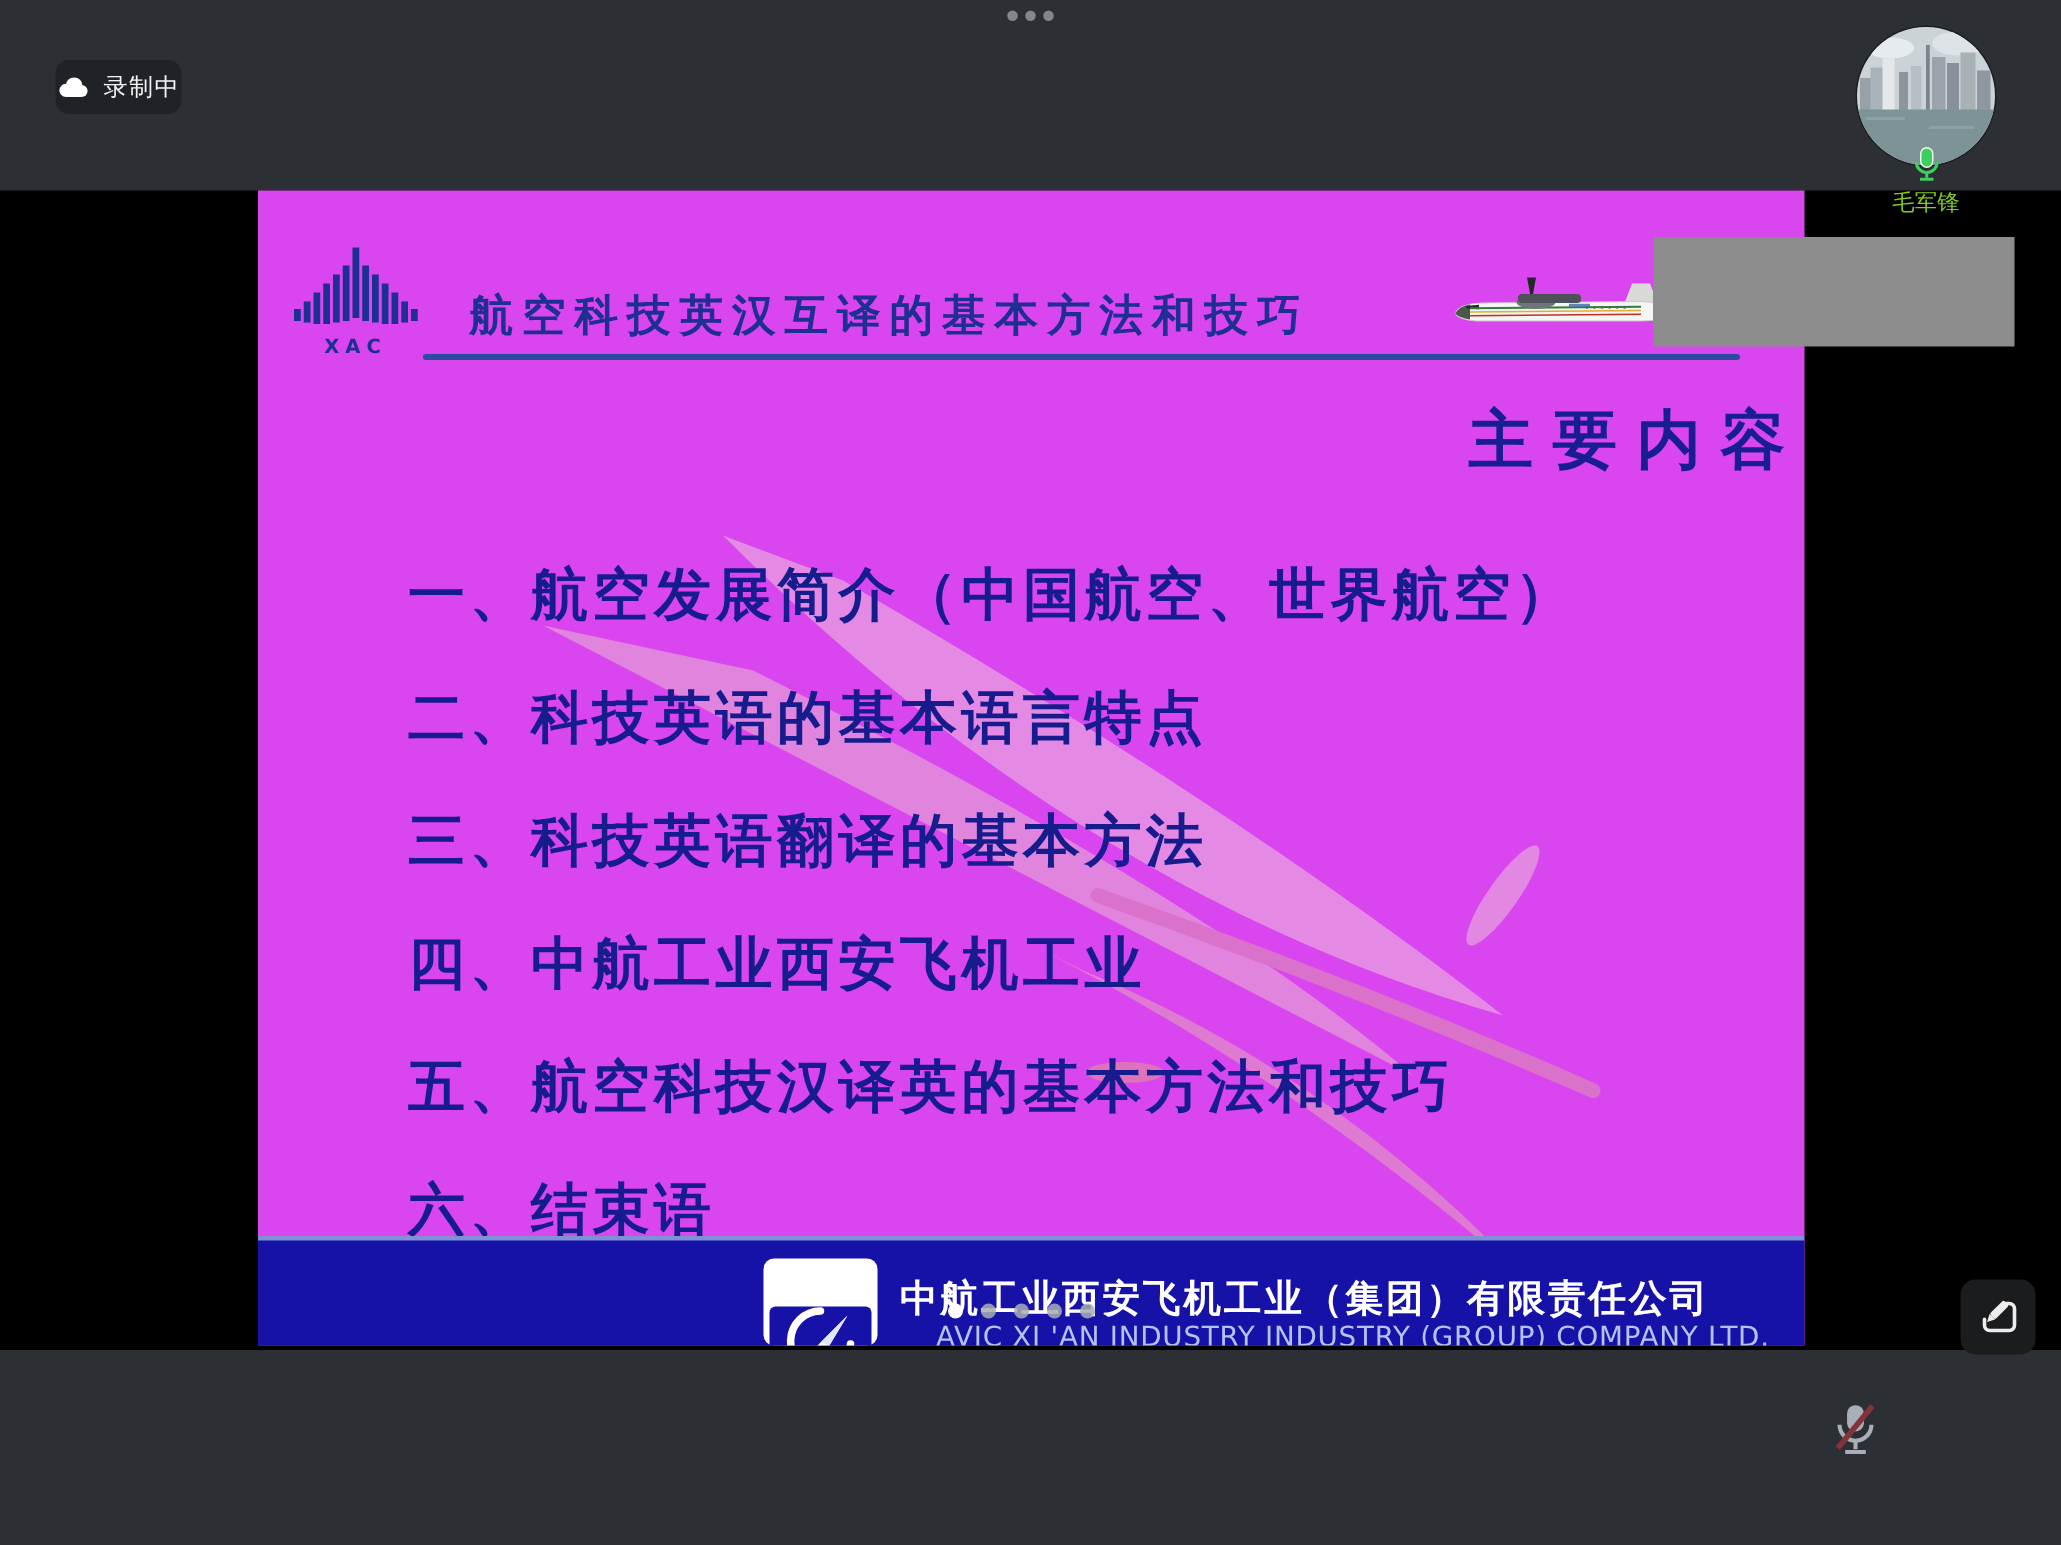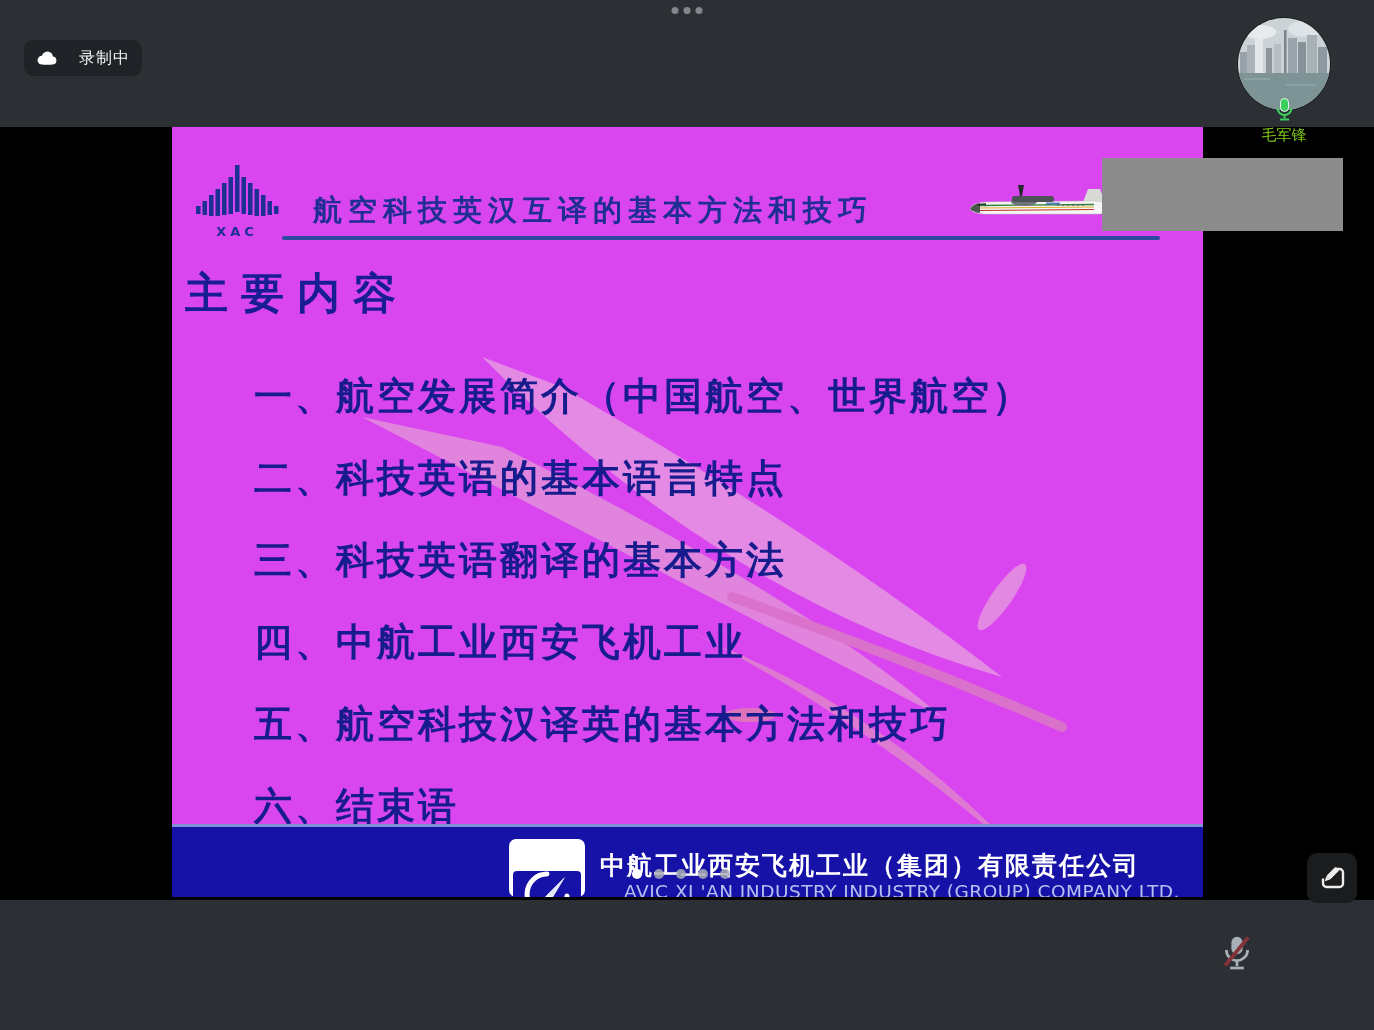--- a/index.html
+++ b/index.html
@@ -3,22 +3,22 @@
 <meta charset="utf-8">
 <style>
   * { margin:0; padding:0; box-sizing:border-box; }
   html,body { width:1374px; height:1030px; }
   body { font-family:"DejaVu Sans","Liberation Sans",sans-serif; background:#2c3034; }
   #screen { position:relative; width:1374px; height:1030px; overflow:hidden; background:#2c3034; }
 
   
   .stage-black { position:absolute; left:0; top:127px; width:1374px; height:773px; background:#000; }
 
-  .rec-badge { position:absolute; left:24px; top:40px; height:36px; display:flex; align-items:center;
-    gap:21px; padding:0 12px; background:#1f2226; border-radius:9px; }
+  .rec-badge { position:absolute; left:37px; top:40px; height:36px; display:flex; align-items:center;
+    gap:9px; padding:0 1px; background:#1f2226; border-radius:9px; }
   .rec-badge .txt { color:#f2f3f4; font-size:16px; letter-spacing:1px; }
 
   .top-dots { position:absolute; left:50%; top:7px; transform:translateX(-50%); display:flex; gap:5px; }
   .top-dots i { width:7px; height:7px; border-radius:50%; background:#83878c; }
 
   .avatar-tile { position:absolute; left:1238px; top:18px; width:92px; height:92px; border-radius:50%;
     overflow:hidden; box-shadow:0 0 0 1px rgba(0,0,0,.35); }
   .mic-on { position:absolute; left:1274px; top:97px; width:21px; height:24px; }
   .participant-name { position:absolute; left:1238px; top:126px; width:92px; text-align:center;
     color:#84cc16; font-size:15px; text-shadow:0 1px 2px #000; }
@@ -30,24 +30,24 @@
   .xac-logo .xac-txt { color:#1d2f92; font-weight:bold; font-size:13px; letter-spacing:4px; margin-top:-3px; }
 
   .slide-header-title { position:absolute; left:141px; top:64px; font-size:29px; font-weight:bold;
     color:#1e2e92; letter-spacing:6px; white-space:nowrap; }
   .header-rule { position:absolute; left:110px; top:109px; width:878px; height:4px; background:#2b4aa0; border-radius:2px; }
 
   .plane { position:absolute; left:790px; top:56px; width:160px; height:46px; }
 
   .watermark { position:absolute; left:130px; top:170px; width:800px; height:580px; opacity:.45; pointer-events:none; }
 
-  .slide-body-title { position:absolute; left:0; top:138px; width:1031px; text-align:left;
+  .slide-body-title { position:absolute; left:0; top:138px; width:1031px; text-align:right;
     font-size:43px; font-weight:bold; color:#181d91; letter-spacing:13px; text-indent:13px; }
 
-  .toc { position:absolute; left:82px; top:228px; width:920px;text-align:right; }
+  .toc { position:absolute; left:100px; top:228px; width:920px;text-align:right; }
   .toc-item { height:82px; display:flex; align-items:center; font-size:38px; font-weight:bold;
     color:#171c8d; letter-spacing:3px; white-space:nowrap; }
 
   
   .banner { position:absolute; left:0; top:697px; width:1031px; height:76px; background:#1712a7;
     border-top:3px solid #7f91d4; }
   .avic-logo { position:absolute; left:337px; top:12px; width:76px; height:58px; background:#fff;
     border-radius:7px; padding:4px; }
   .avic-logo .inner { width:100%; height:100%; background:#1712a7; border-radius:4px; position:relative;margin-top:28px; }
   .banner .cn { position:absolute; left:428px; top:22px; color:#ffffff; font-size:25px; font-weight:bold;

